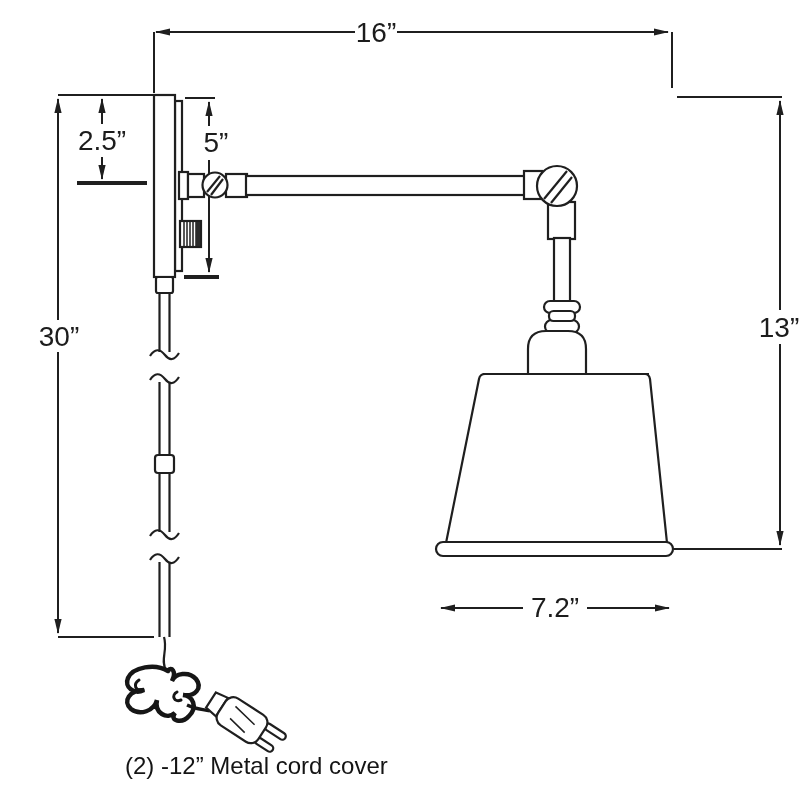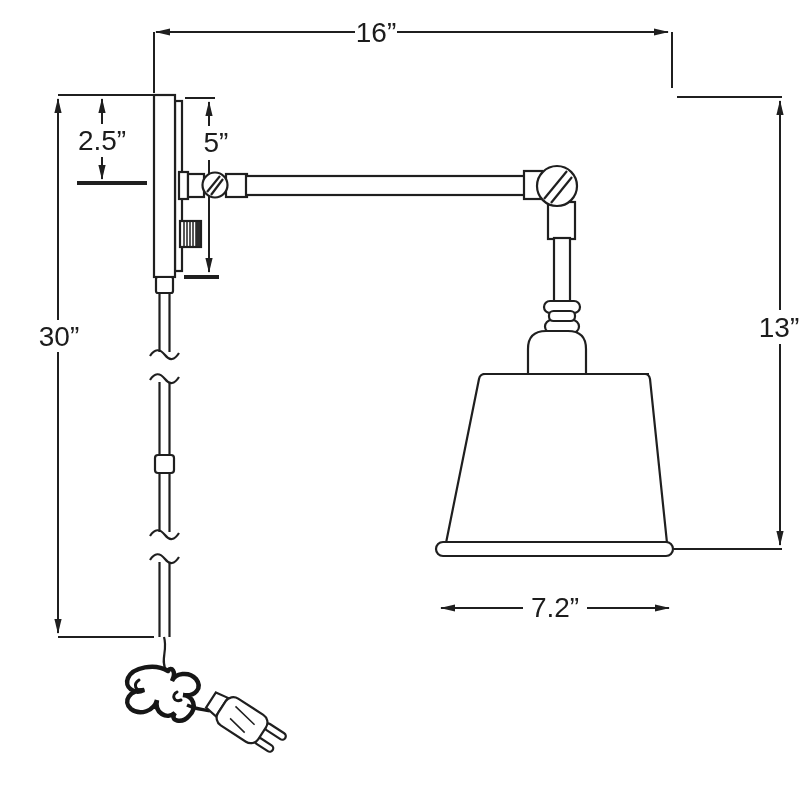--- a/index.html
+++ b/index.html
@@ -152,13 +152,14 @@
   <g transform="translate(194,700) rotate(33)">
     <rect class="part" x="59" y="-12" width="24" height="7" rx="3.5"></rect>
     <rect class="part" x="59" y="5" width="20" height="7" rx="3.5"></rect>
     <path class="part" d="M 0,-9 L 13,-11 L 13,11 L 0,9 Z"></path>
     <rect class="part" x="13" y="-16" width="48" height="32" rx="9"></rect>
     <path class="thin" d="M 24,-8 L 50,-3 M 26,5 L 46,9"></path>
   </g>
 
 </svg>
 
+<div class="caption">(2) -12” Metal cord cover</div>
 </div>
 
 </body></html>

